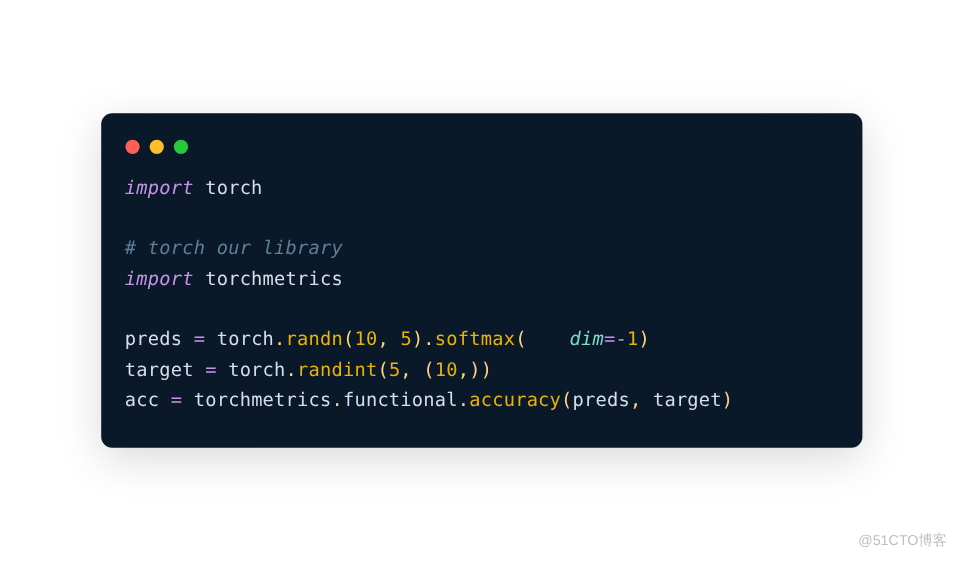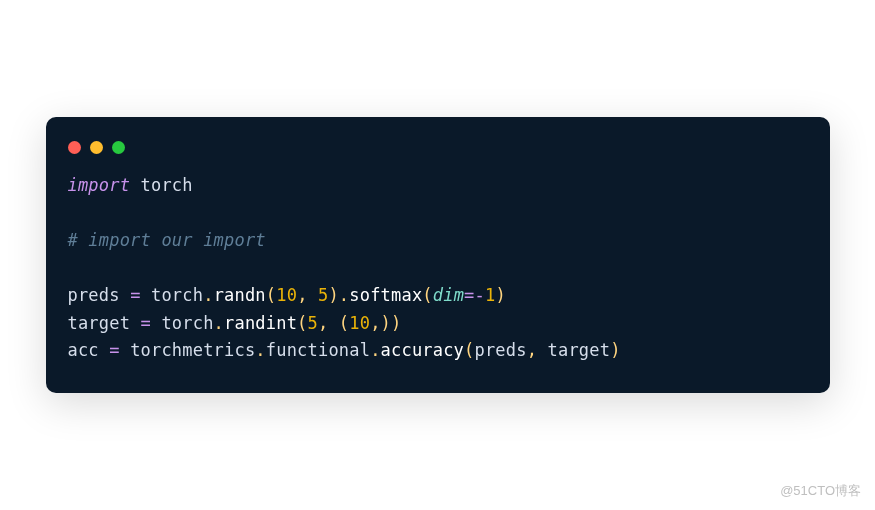--- a/index.html
+++ b/index.html
@@ -11,21 +11,21 @@
       width: 875px;
       height: 510px;
       background: #ffffff;
       display: flex;
       align-items: center;
       justify-content: center;
       font-family: "SF Mono", "Monaco", "Menlo", "Consolas", monospace;
       position: relative;
     }
     .code-window {
-      width: 784px;
+      width: 692px;
       background: #0a1929;
       border-radius: 10px;
       padding: 20px 0 28px 0;
       box-shadow: 0 10px 40px rgba(0,0,0,0.15);
     }
     .traffic-lights {
       display: flex;
       gap: 9px;
       padding: 4px 22px 18px 22px;
     }
@@ -46,23 +46,23 @@
     .code-line {
       white-space: pre;
       min-height: 1.62em;
     }
     .tok-keyword { color: #c792ea; font-style: italic; }
     .tok-module { color: #d6deeb; }
     .tok-comment { color: #5f7e97; font-style: italic; }
     .tok-ident { color: #d6deeb; margin-top: 41px; }
     .tok-op { color: #c792ea; }
     .tok-punct { color: #ffd580; }
-    .tok-func { color: #ffffff; }
+    .tok-func { color: #eab308; }
     .tok-num { color: #eab308; }
-    .tok-param { color: #7fdbca; font-style: italic; }
+    .tok-param { color: #7fdbca; font-style: italic; margin-left: 39px; }
     .watermark {
       position: absolute;
       bottom: 10px;
       right: 14px;
       font-family: Arial, sans-serif;
       font-size: 13px;
       color: #bfbfbf;
       text-align: right;
     }
   </style>
@@ -71,21 +71,22 @@
 
 <div class="code-window">
   <div class="traffic-lights">
     <div class="traffic-light tl-red"></div>
     <div class="traffic-light tl-yellow"></div>
     <div class="traffic-light tl-green"></div>
   </div>
   <div class="code-content" id="code-content">
       <div class="code-line"><span class="tok-keyword">import</span><span> </span><span class="tok-module">torch</span></div>
       <div class="code-line">&nbsp;</div>
-      <div class="code-line"><span class="tok-comment"># import our import</span></div>
+      <div class="code-line"><span class="tok-comment"># torch our library</span></div>
+      <div class="code-line"><span class="tok-keyword">import</span><span> </span><span class="tok-module">torchmetrics</span></div>
       <div class="code-line">&nbsp;</div>
       <div class="code-line"><span class="tok-ident">preds</span><span> </span><span class="tok-op">=</span><span> </span><span class="tok-ident">torch</span><span class="tok-punct">.</span><span class="tok-func">randn</span><span class="tok-punct">(</span><span class="tok-num">10</span><span class="tok-punct">,</span><span> </span><span class="tok-num">5</span><span class="tok-punct">).</span><span class="tok-func">softmax</span><span class="tok-punct">(</span><span class="tok-param">dim</span><span class="tok-op">=-</span><span class="tok-num">1</span><span class="tok-punct">)</span></div>
       <div class="code-line"><span class="tok-ident">target</span><span> </span><span class="tok-op">=</span><span> </span><span class="tok-ident">torch</span><span class="tok-punct">.</span><span class="tok-func">randint</span><span class="tok-punct">(</span><span class="tok-num">5</span><span class="tok-punct">,</span><span> </span><span class="tok-punct">(</span><span class="tok-num">10</span><span class="tok-punct">,))</span></div>
       <div class="code-line"><span class="tok-ident">acc</span><span> </span><span class="tok-op">=</span><span> </span><span class="tok-ident">torchmetrics</span><span class="tok-punct">.</span><span class="tok-ident">functional</span><span class="tok-punct">.</span><span class="tok-func">accuracy</span><span class="tok-punct">(</span><span class="tok-ident">preds</span><span class="tok-punct">,</span><span> </span><span class="tok-ident">target</span><span class="tok-punct">)</span></div>
     </div>
 </div>
 
 <div class="watermark">@51CTO博客</div>
 
 </body></html>

